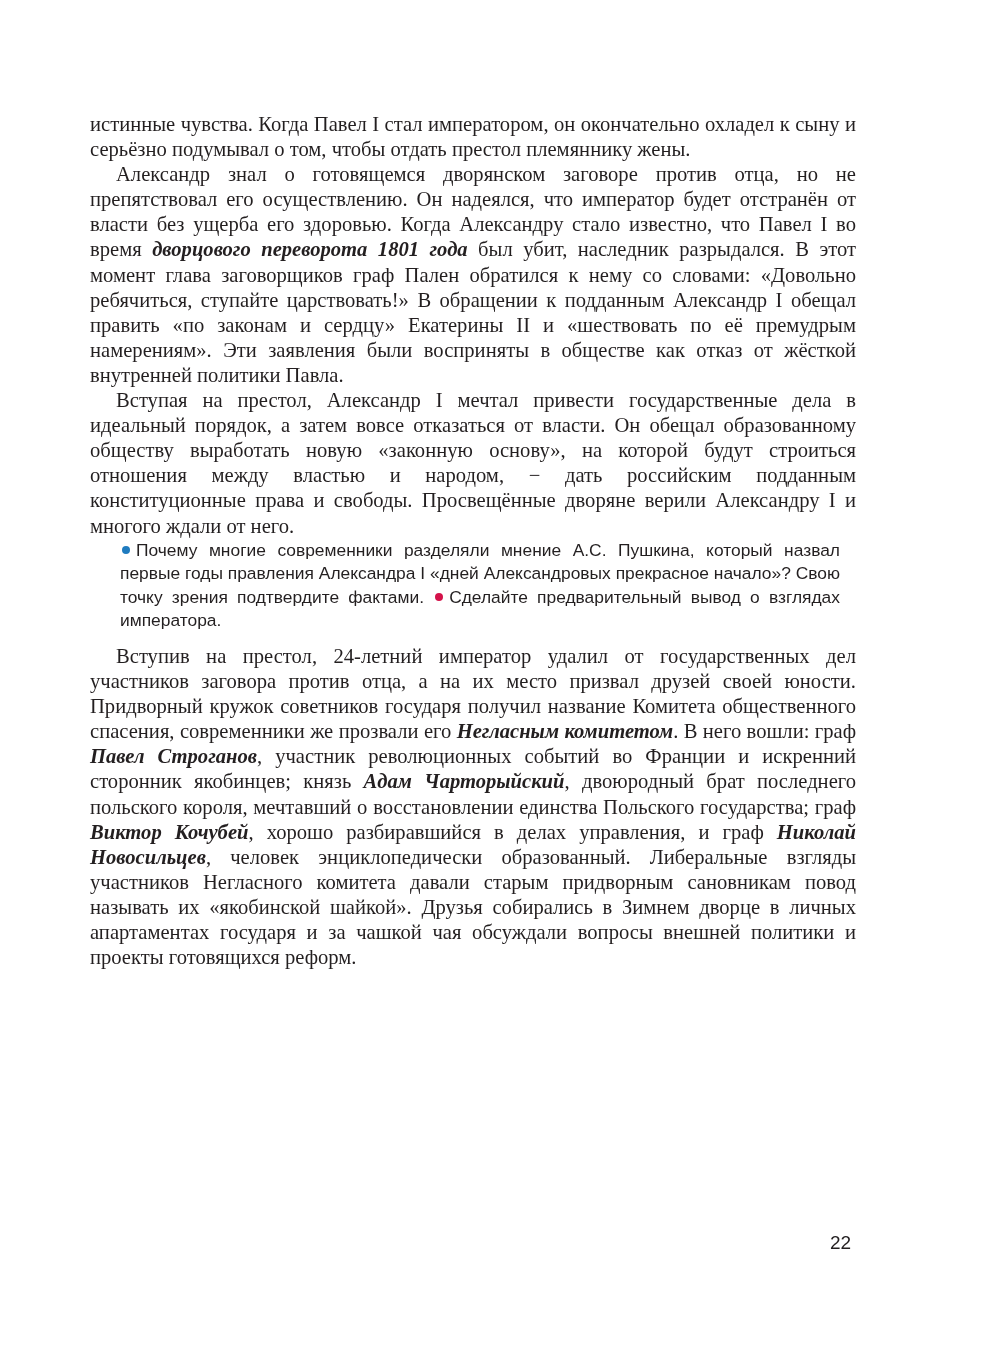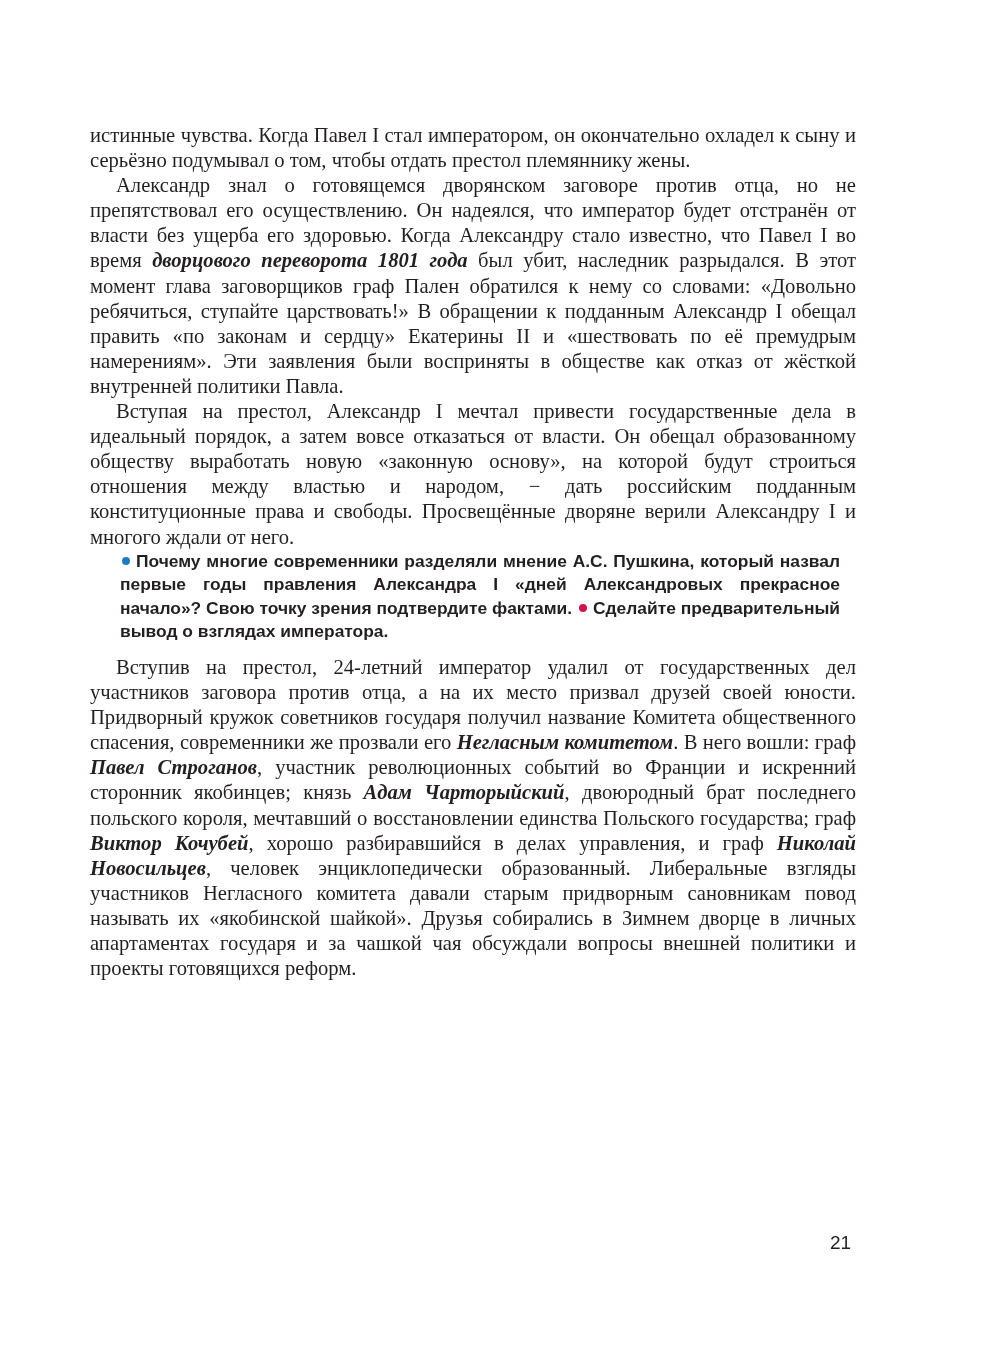--- a/index.html
+++ b/index.html
@@ -10,21 +10,21 @@
     body {
       width: 997px;
       height: 1358px;
       position: relative;
       overflow: hidden;
       color: #231f20;
     }
     .page {
       position: absolute;
       left: 90px;
-      top: 123px;
+      top: 112px;
       width: 766px;
     }
     .para {
       font-family: "Liberation Serif", "DejaVu Serif", serif;
       font-size: 20.6px;
       line-height: 25.1px;
       text-align: justify;
       margin: 0;
       hyphens: manual;
     }
@@ -44,21 +44,20 @@
       line-height: 24px;
       letter-spacing: -0.2px;
     }
     .questions {
       font-family: "Liberation Sans", "DejaVu Sans", sans-serif;
       font-size: 17.4px;
       line-height: 23.6px;
       text-align: justify;
       margin: 0 16px 11px 30px;
       color: #231f20;
-      font-weight: bold;
     }
     .bullet {
       display: inline-block;
       width: 8px;
       height: 8px;
       border-radius: 50%;
       vertical-align: middle;
       margin: 0 6px 3px 2px;
     }
     .bullet.blue { background: #1f7bbf; }
@@ -87,13 +86,13 @@
   <div class="questions">
     <span class="bullet blue"></span><span>Почему многие современники разделяли мнение А.С. Пушкина, который назвал первые годы правления Александра I «дней Александровых прекрас­ное начало»? Свою точку зрения подтвердите фактами.</span>
     <span class="bullet red"></span><span>Сделайте предвари­тельный вывод о взглядах императора.</span>
   </div>
 
   <p class="para indent"><span>Вступив на престол, 24-летний император удалил от государствен­ных дел участников заговора против отца, а на их место призвал дру­зей своей юности. Придворный кружок советников государя получил название Комитета общественного спасения, современники же прозва­ли его </span><em>Негласным комитетом</em><span>. В него вошли: граф </span><em>Павел Строганов</em><span>, участник революционных событий во Франции и искренний сторонник якобинцев; князь </span><em>Адам Чарторыйский</em><span>, двоюродный брат последнего польского короля, мечтавший о восстановлении единства Польского государства; граф </span><em>Виктор Кочубей</em><span>, хорошо разбиравшийся в делах управления, и граф </span><em>Николай Новосильцев</em><span>, человек энциклопедически образованный. Либеральные взгляды участников Негласного комитета давали старым придворным сановникам повод называть их «якобин­ской шайкой». Друзья собирались в Зимнем дворце в личных апарта­ментах государя и за чашкой чая обсуждали вопросы внешней полити­ки и проекты готовящихся реформ.</span></p>
 
 
 </div>
 
-<div class="page-number">21</div>
+<div class="page-number">22</div>
 
 </body></html>

